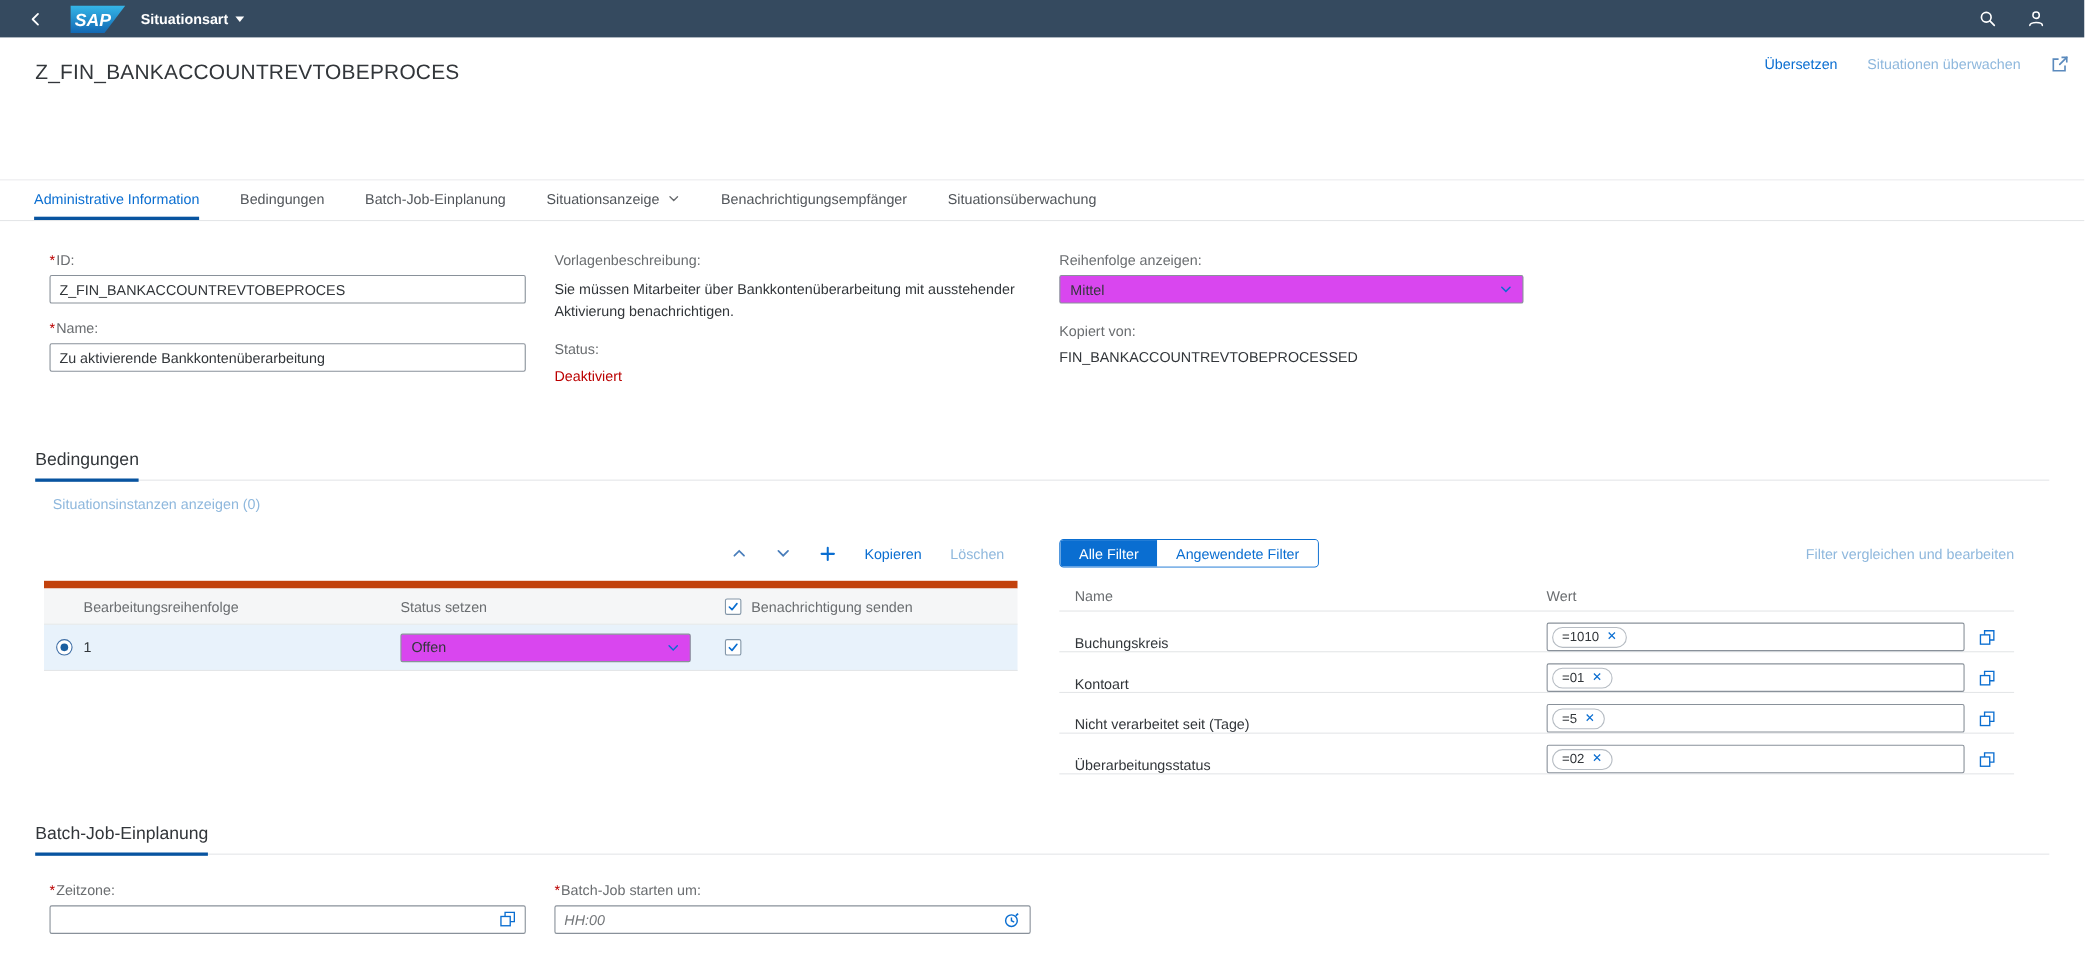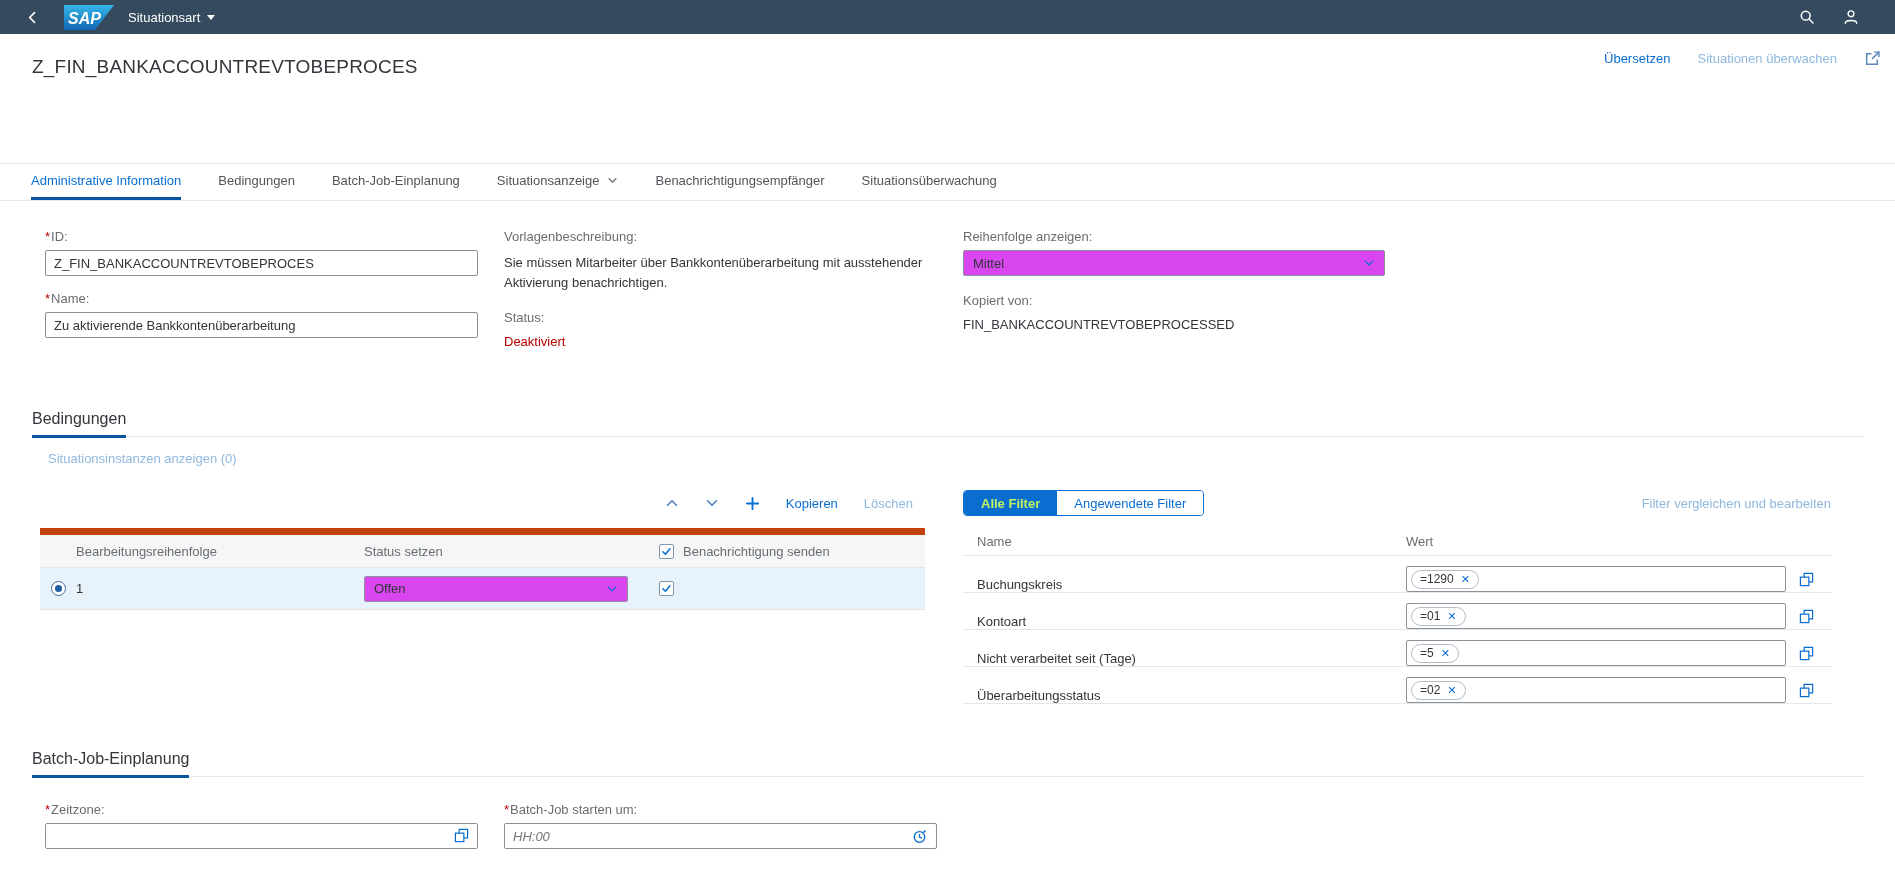--- a/index.html
+++ b/index.html
@@ -3,21 +3,21 @@
 <meta charset="utf-8">
 <style>
   *{box-sizing:border-box;margin:0;padding:0}
   html,body{width:1895px;height:889px}
   body{font-family:"Liberation Sans","DejaVu Sans",sans-serif;font-size:13px;color:#32363a;background:#fff;overflow:hidden}
 
   
   .shellbar{height:34px;background:#354a5f;display:flex;align-items:center;padding:0 18px 0 0}
   .shell-back{width:40px;height:34px;display:flex;align-items:center;justify-content:center;cursor:pointer;margin-left:12px}
   .sap-logo{margin:0 14px 0 12px;display:flex;align-items:center;cursor:pointer}
-  .shell-title{color:#fff;font-weight:400;font-size:13px;display:flex;align-items:center;gap:7px;cursor:pointer}
+  .shell-title{color:#fff;font-weight:700;font-size:13px;display:flex;align-items:center;gap:7px;cursor:pointer}
   .shell-caret{width:0;height:0;border-left:4px solid transparent;border-right:4px solid transparent;border-top:5px solid #fff}
   .shell-spacer{flex:1}
   .shell-iconbtn{width:36px;height:34px;display:flex;align-items:center;justify-content:center;cursor:pointer;margin-right:8px}
 
   
   .page-header{position:relative;height:130px;border-bottom:1px solid #ececee;padding:22px 32px 0}
   .page-title{font-size:19px;font-weight:400;color:#32363a;letter-spacing:.2px}
   .header-actions{position:absolute;top:16px;right:14px;display:flex;align-items:center;gap:27px}
   .lnk{color:#0a6ed1;cursor:pointer;white-space:nowrap}
   .lnk.disabled{color:#8fb8dd;cursor:default}
@@ -66,21 +66,21 @@
   .row-select{width:264px}
 
   .radio{width:15px;height:15px;border:1px solid #3f6ea5;border-radius:50%;background:#fff;position:relative;display:inline-block;cursor:pointer}
   .radio::after{content:"";position:absolute;inset:3px;border-radius:50%;background:#1b5fa0}
   .checkbox{width:15px;height:15px;border:1px solid #8396a8;border-radius:2px;background:#fff;display:inline-flex;align-items:center;justify-content:center;cursor:pointer}
 
   
   .filter-toolbar{height:50px;display:flex;align-items:center;justify-content:space-between}
   .seg{display:flex;border:1px solid #0a6ed1;border-radius:4px;overflow:hidden;height:26px}
   .seg-btn{padding:0 17px;display:flex;align-items:center;color:#0a6ed1;background:#fff;cursor:pointer;white-space:nowrap}
-  .seg-btn.selected{background:#0a6ed1;color:#bef264;font-weight:700}
+  .seg-btn.selected{background:#0a6ed1;color:#ffffff;font-weight:400}
   .f-hrow{display:flex;align-items:center;height:28px;color:#6a6d70;border-bottom:1px solid #e4e6e8}
   .f-row{display:flex;align-items:flex-end;height:37px;border-bottom:1px solid #e4e6e8}
   .f-name{width:443px;padding-left:14px}
   .f-val{flex:1;display:flex;align-items:center}
   .token-input{width:380px;height:26px;border:1px solid #89919a;border-radius:2px;display:flex;align-items:center;padding:0 4px;background:#fff;cursor:text}
   .token{display:inline-flex;align-items:center;gap:7px;border:1px solid #b6bcc3;border-radius:10px;padding:1px 8px 2px;font-size:12px;background:#fff;white-space:nowrap}
   .token-x{color:#0a6ed1;font-size:11px;font-weight:700;cursor:pointer;line-height:10px}
   .vh-btn{margin-left:13px;cursor:pointer;display:flex}
 
   
@@ -296,21 +296,21 @@
       <div class="f-hrow">
         <div class="f-name">Name</div>
         <div class="f-val">Wert</div>
       </div>
 
       <div class="f-row">
         <div class="f-name">Buchungskreis</div>
         <div class="f-val">
           <div class="token-input">
             <span class="token">
-              <span>=1290</span>
+              <span>=1010</span>
               <span class="token-x">✕</span>
             </span>
           </div>
           <span class="vh-btn">
             <svg width="15" height="15" viewBox="0 0 16 16" fill="none" stroke="#0a6ed1" stroke-width="1.3">
                 <rect x="1.5" y="5.5" width="9" height="9"></rect>
                 <path d="M5.5 5.5 V1.5 H14.5 V10.5 H10.5"></path>
               </svg>
           </span>
         </div>

